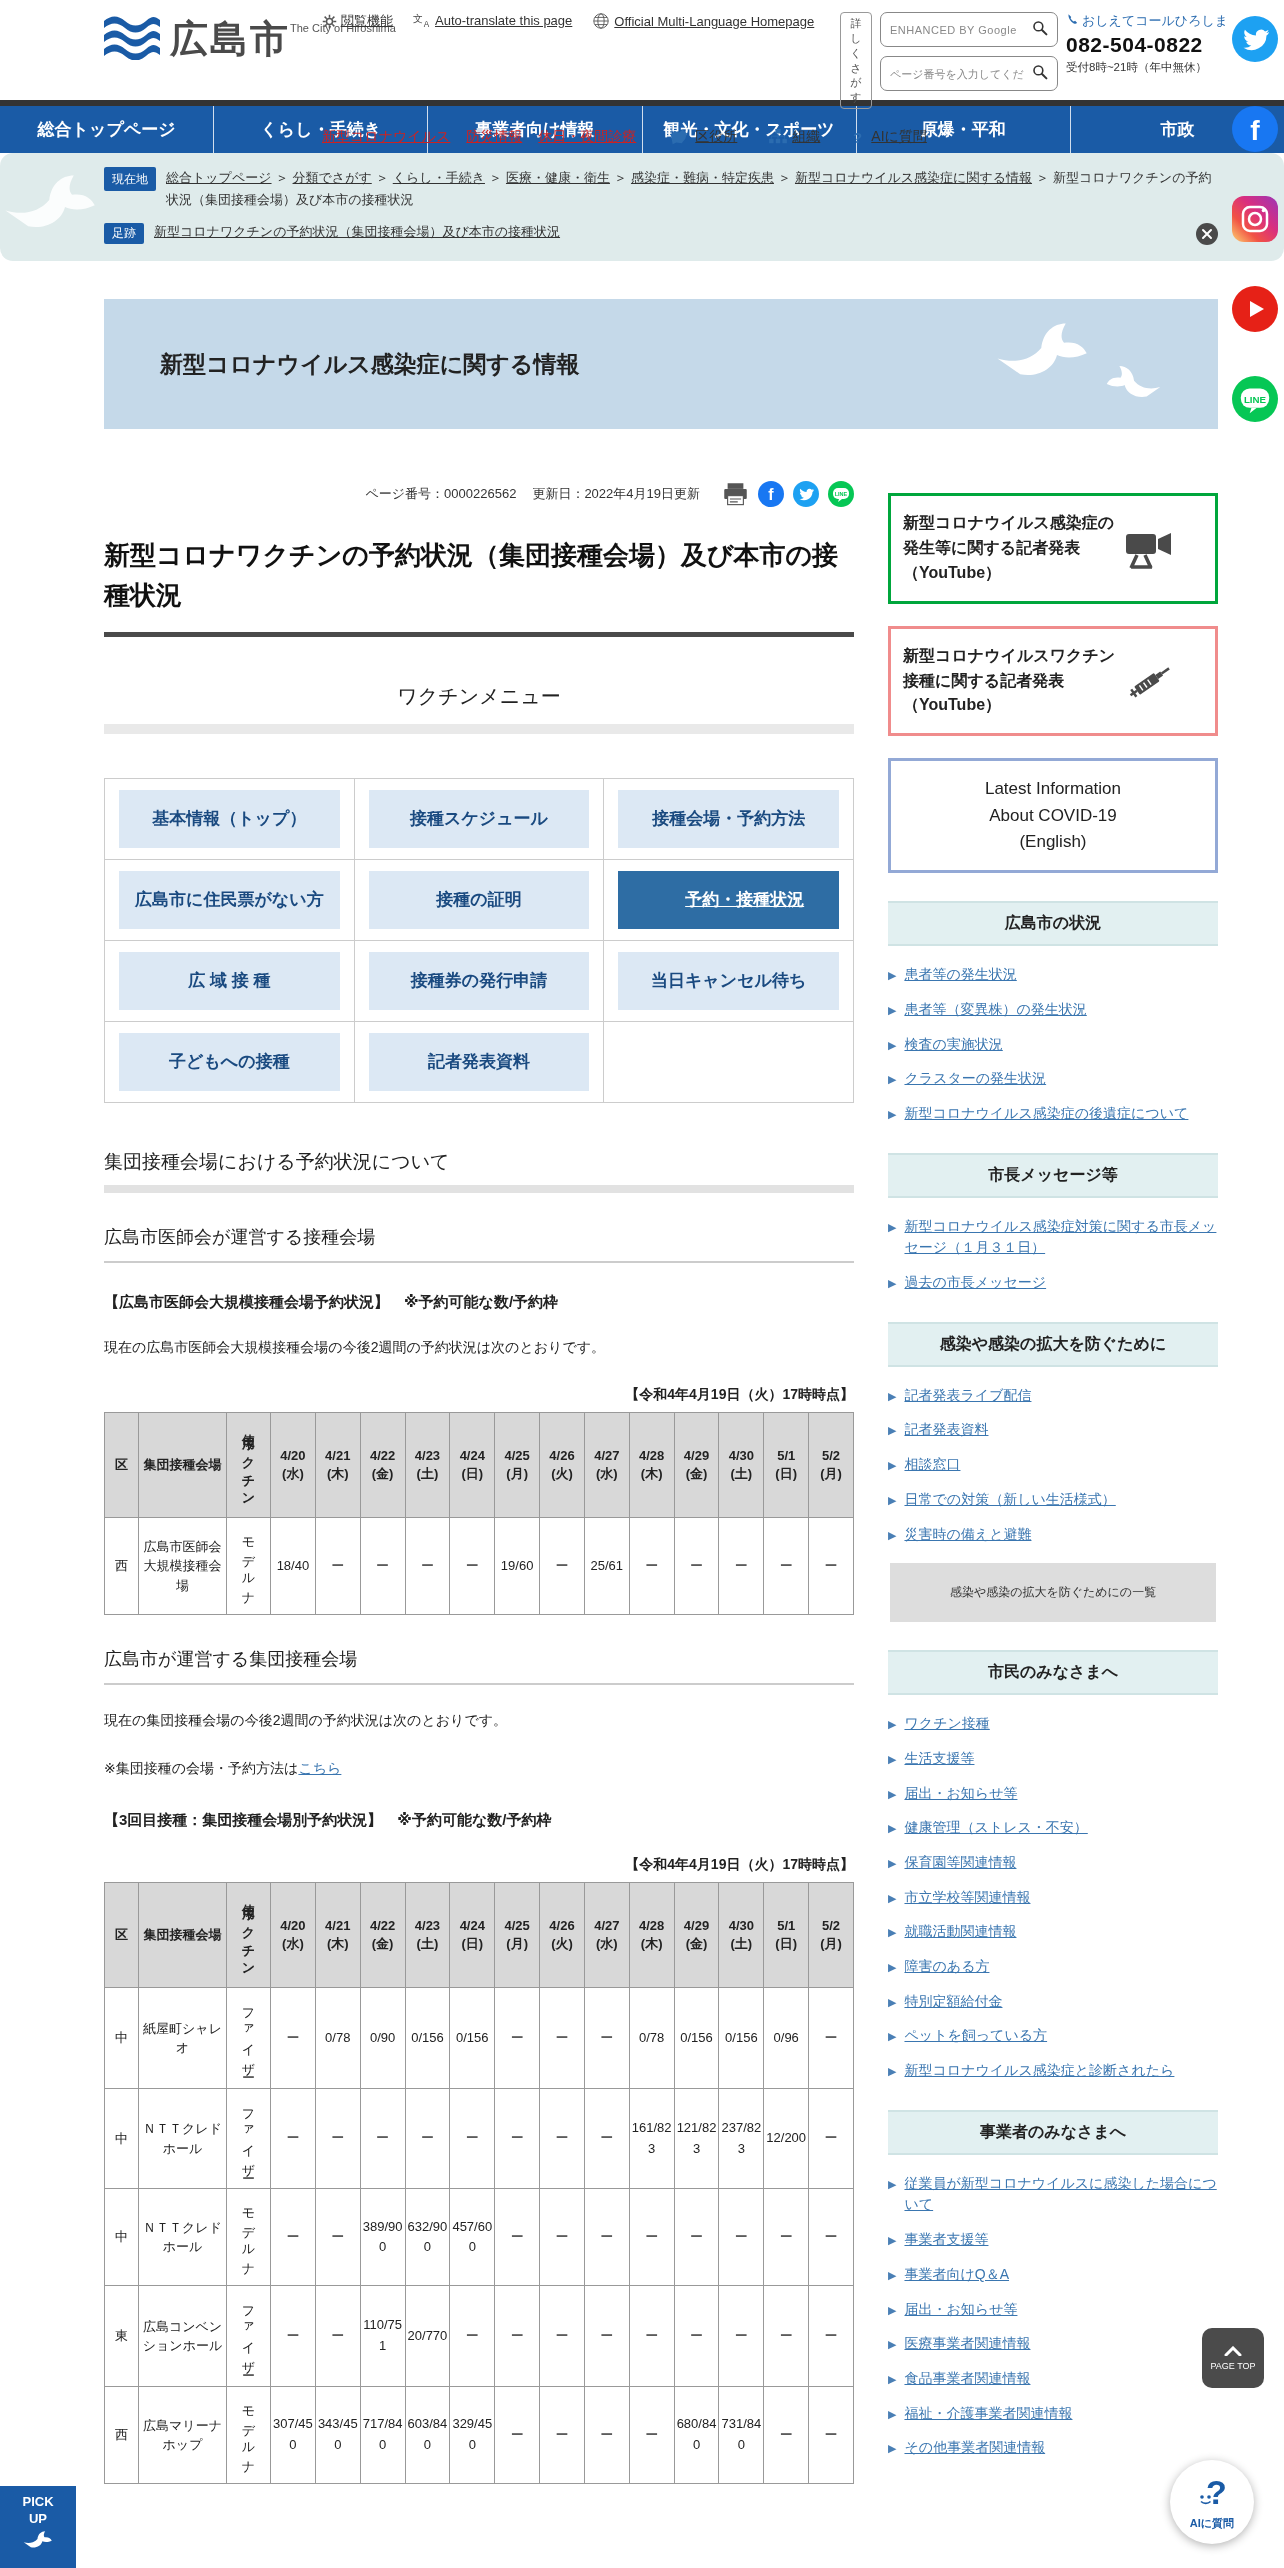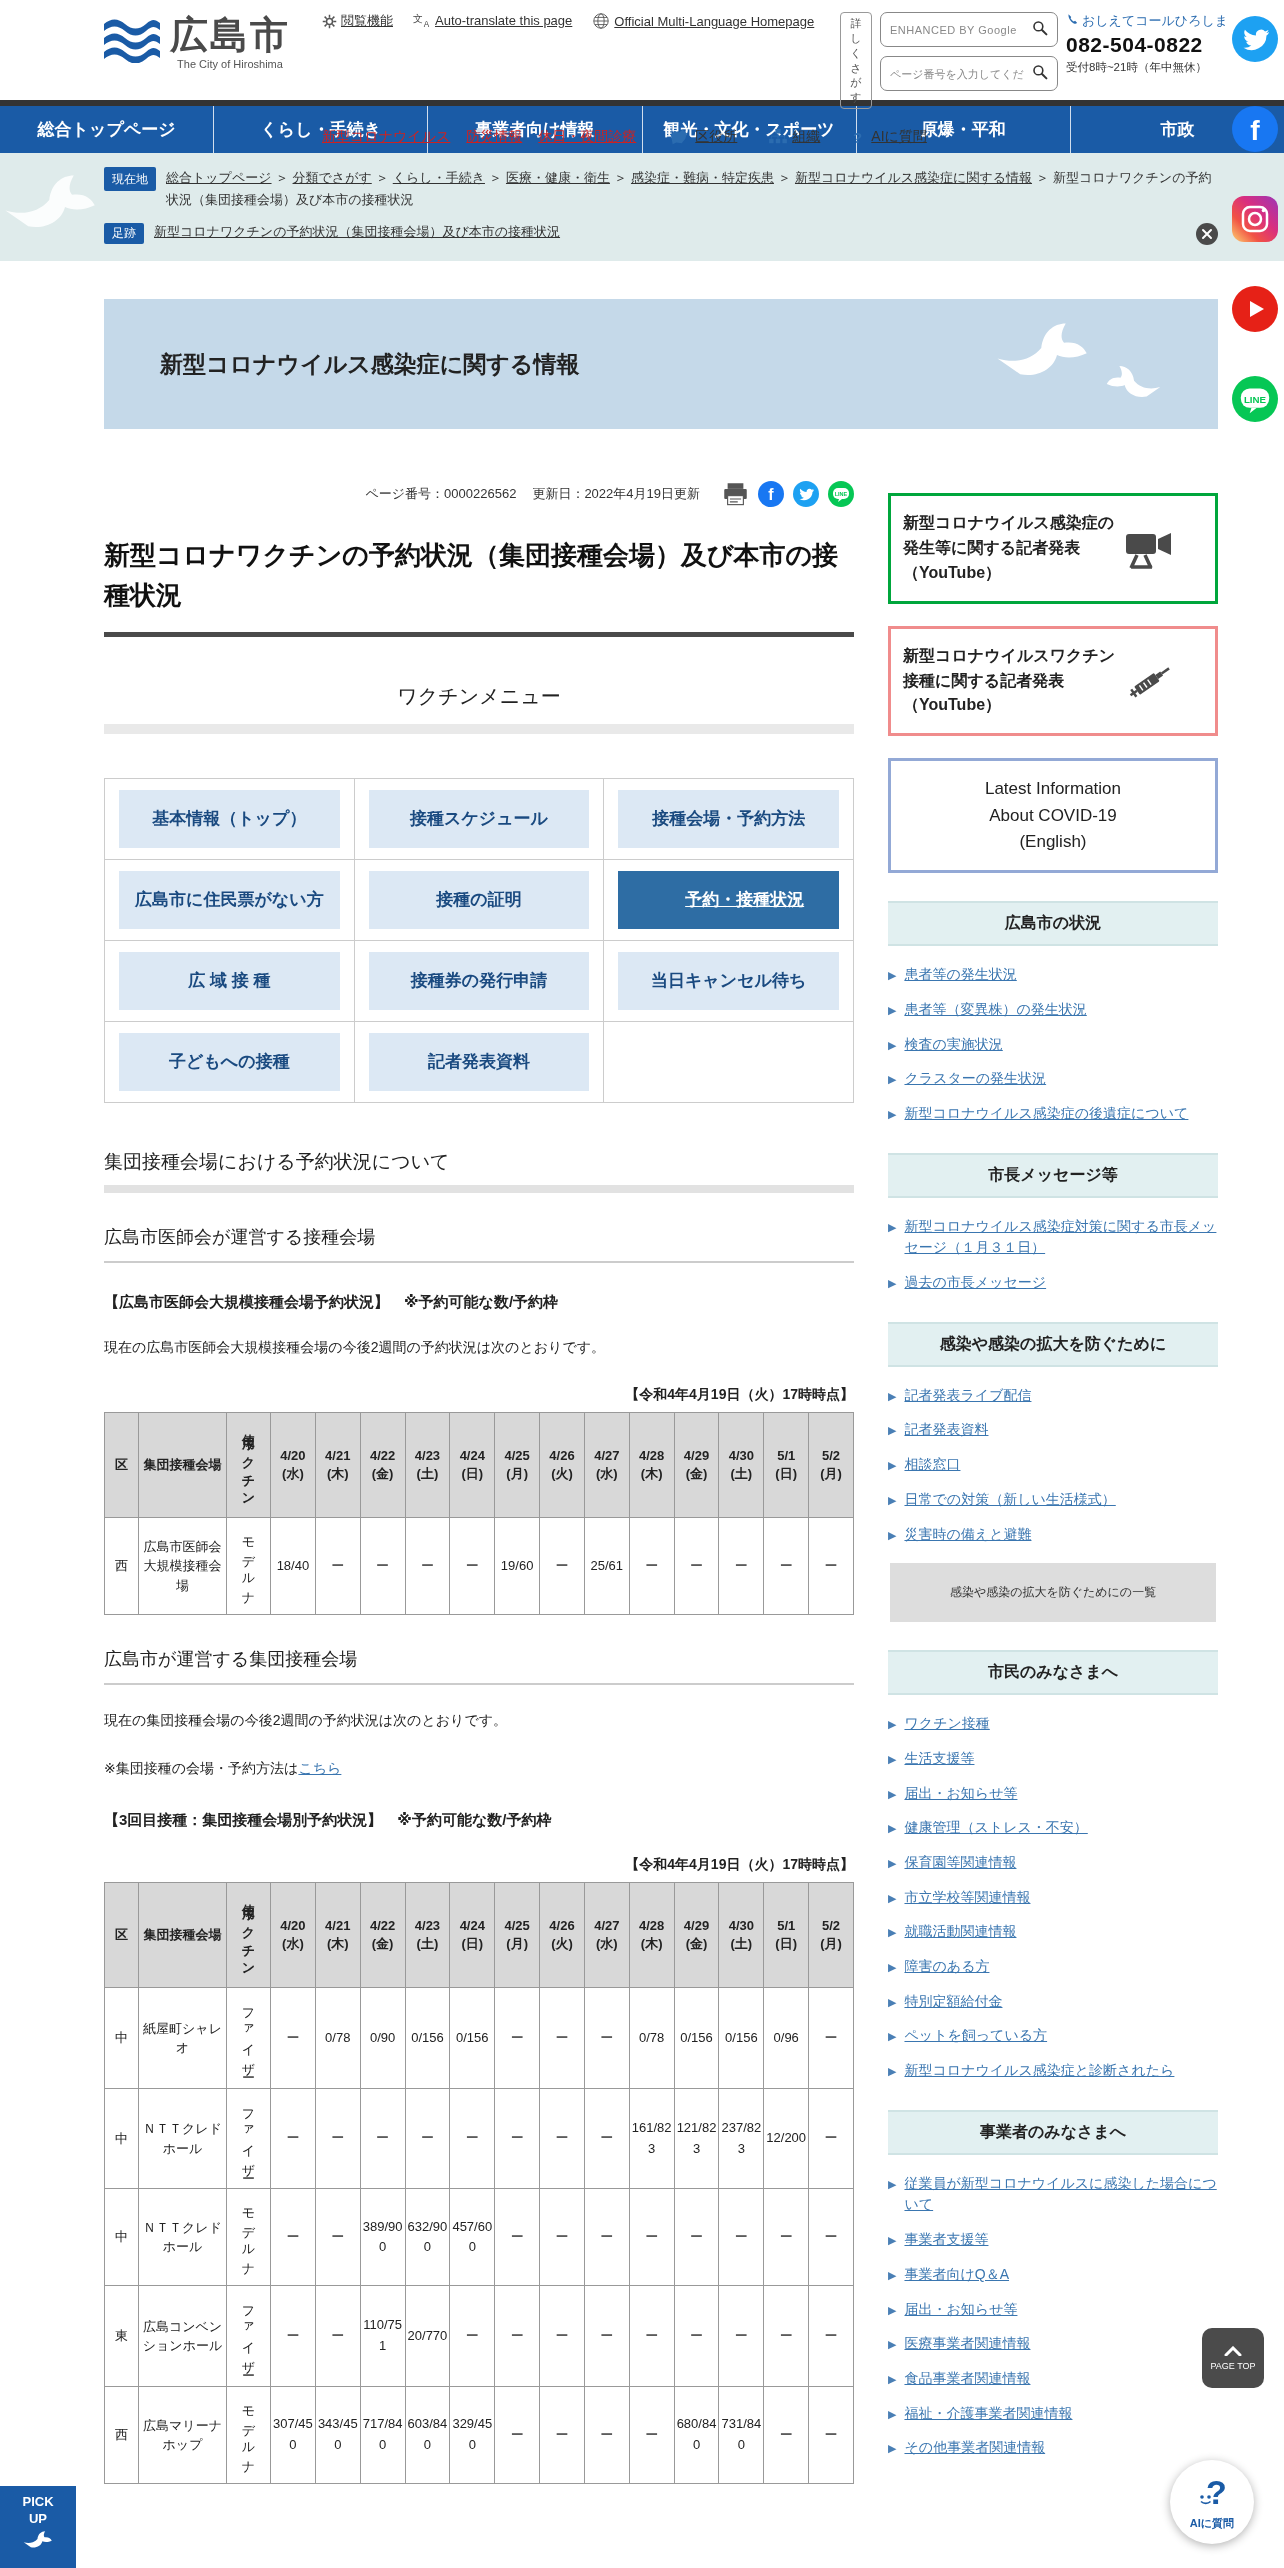--- a/index.html
+++ b/index.html
@@ -8,21 +8,21 @@
     --c-thbg:#d8d8d8; --c-link:#3a76b0; --c-sechbg:#e2f0f1; --c-red:#cc2222;
   }
   *{box-sizing:border-box;margin:0;padding:0;}
   body{font-family:"Liberation Sans","DejaVu Sans",sans-serif;background:#fff;color:#222;}
   a{cursor:pointer;}
   .viewport{position:relative;width:1284px;height:2568px;overflow:hidden;background:#fff;}
 
   
   header{position:relative;height:100px;background:#fff;}
   .logo{position:absolute;left:104px;top:16px;display:flex;align-items:center;gap:10px;}
-  .logo-txt{display:flex;flex-direction:column;text-align:center;}
+  .logo-txt{display:flex;flex-direction:row;}
   .logo-city{font-size:38px;font-weight:bold;color:#4a4a4a;line-height:1.05;letter-spacing:2px;}
   .logo-sub{font-size:11px;color:#555;margin-top:2px;}
   .header-mid{position:absolute;left:322px;top:12px;width:548px;}
   .util-row{display:flex;align-items:flex-start;gap:20px;}
   .util-link{display:flex;align-items:center;gap:4px;font-size:13px;color:#333;text-decoration:underline;white-space:nowrap;}
   .detail-box{border:1px solid #999;border-radius:4px;font-size:11px;color:#555;padding:3px 9px;line-height:1.35;white-space:pre-line;text-align:center;margin-left:6px;}
   .quick-row{display:flex;align-items:center;gap:16px;margin-top:16px;}
   .quick-link{font-size:14px;color:var(--c-red);text-decoration:underline;white-space:nowrap;}
   .icon-link{display:flex;align-items:center;gap:5px;font-size:14px;color:#333;text-decoration:underline;white-space:nowrap;}
   .vsep{width:1px;height:24px;background:#ccc;}
@@ -40,21 +40,21 @@
   .social-rail{position:absolute;right:6px;top:16px;display:flex;flex-direction:column;gap:44px;align-items:center;z-index:50;}
   .social-ic{width:46px;height:46px;display:block;}
 
   
   nav.main-nav{border-top:6px solid var(--c-navtop);background:var(--c-primary);}
   .nav-list{display:flex;list-style:none;}
   .nav-list li{flex:1;text-align:center;line-height:47px;color:#fff;font-weight:bold;font-size:17px;border-left:1px solid rgba(255,255,255,.8);cursor:pointer;}
   .nav-list li:first-child{border-left:none;}
 
   
-  .crumb-area{position:relative;background:var(--c-crumbbg);padding:14px 66px 16px 104px;}
+  .crumb-area{position:relative;background:var(--c-crumbbg);padding:14px 66px 16px 104px;border-radius:13px;}
   .crumb-dove{position:absolute;left:-4px;top:12px;opacity:.9;}
   .tag{background:var(--c-primary);color:#fff;font-size:12px;padding:2px 8px;border-radius:2px;white-space:nowrap;height:fit-content;flex:none;}
   .crumb-row{display:flex;gap:10px;font-size:13px;color:#333;line-height:1.7;}
   .crumbs a{color:#333;text-decoration:underline;}
   .crumbs .sep{margin:0 4px;color:#333;}
   .foot-row{display:flex;gap:10px;align-items:flex-start;margin-top:12px;font-size:13px;}
   .foot-row a{color:#333;text-decoration:underline;}
   .foot-close{margin-left:auto;border:none;background:none;line-height:0;cursor:pointer;}
 
   

